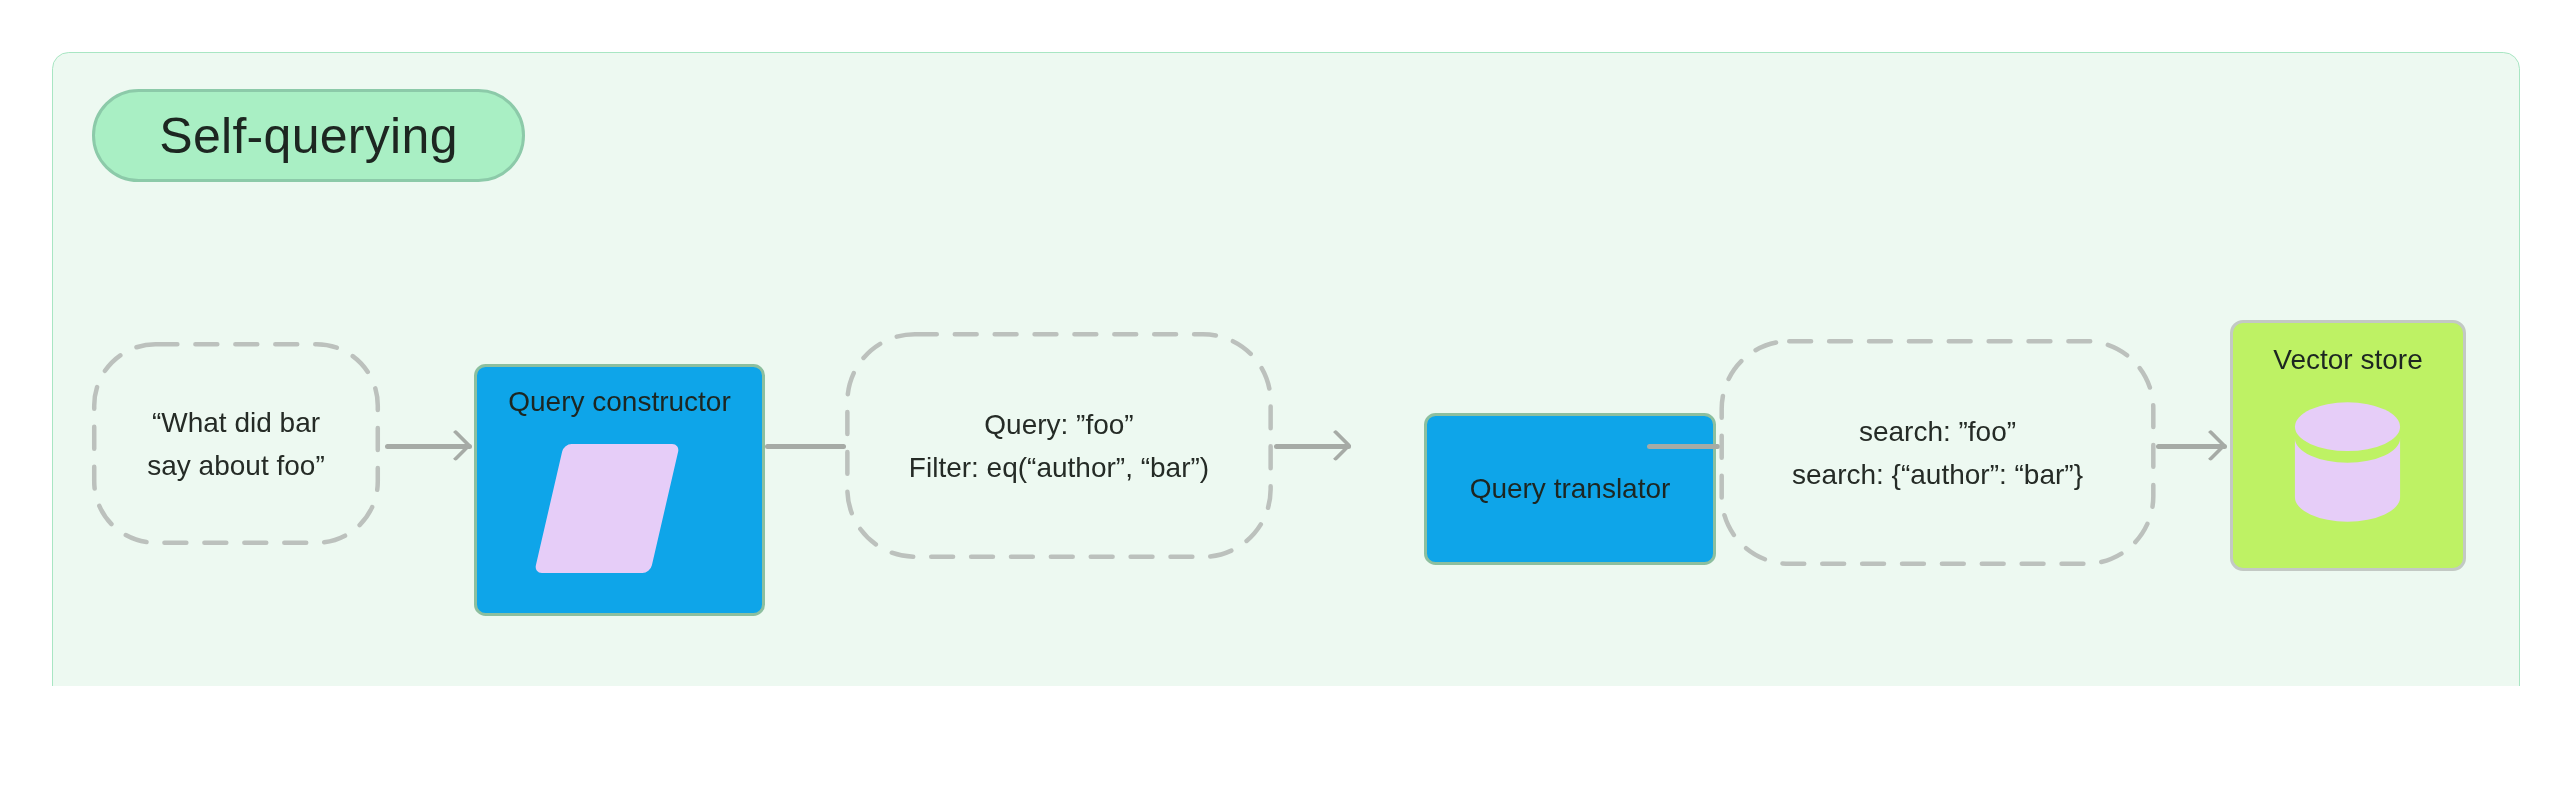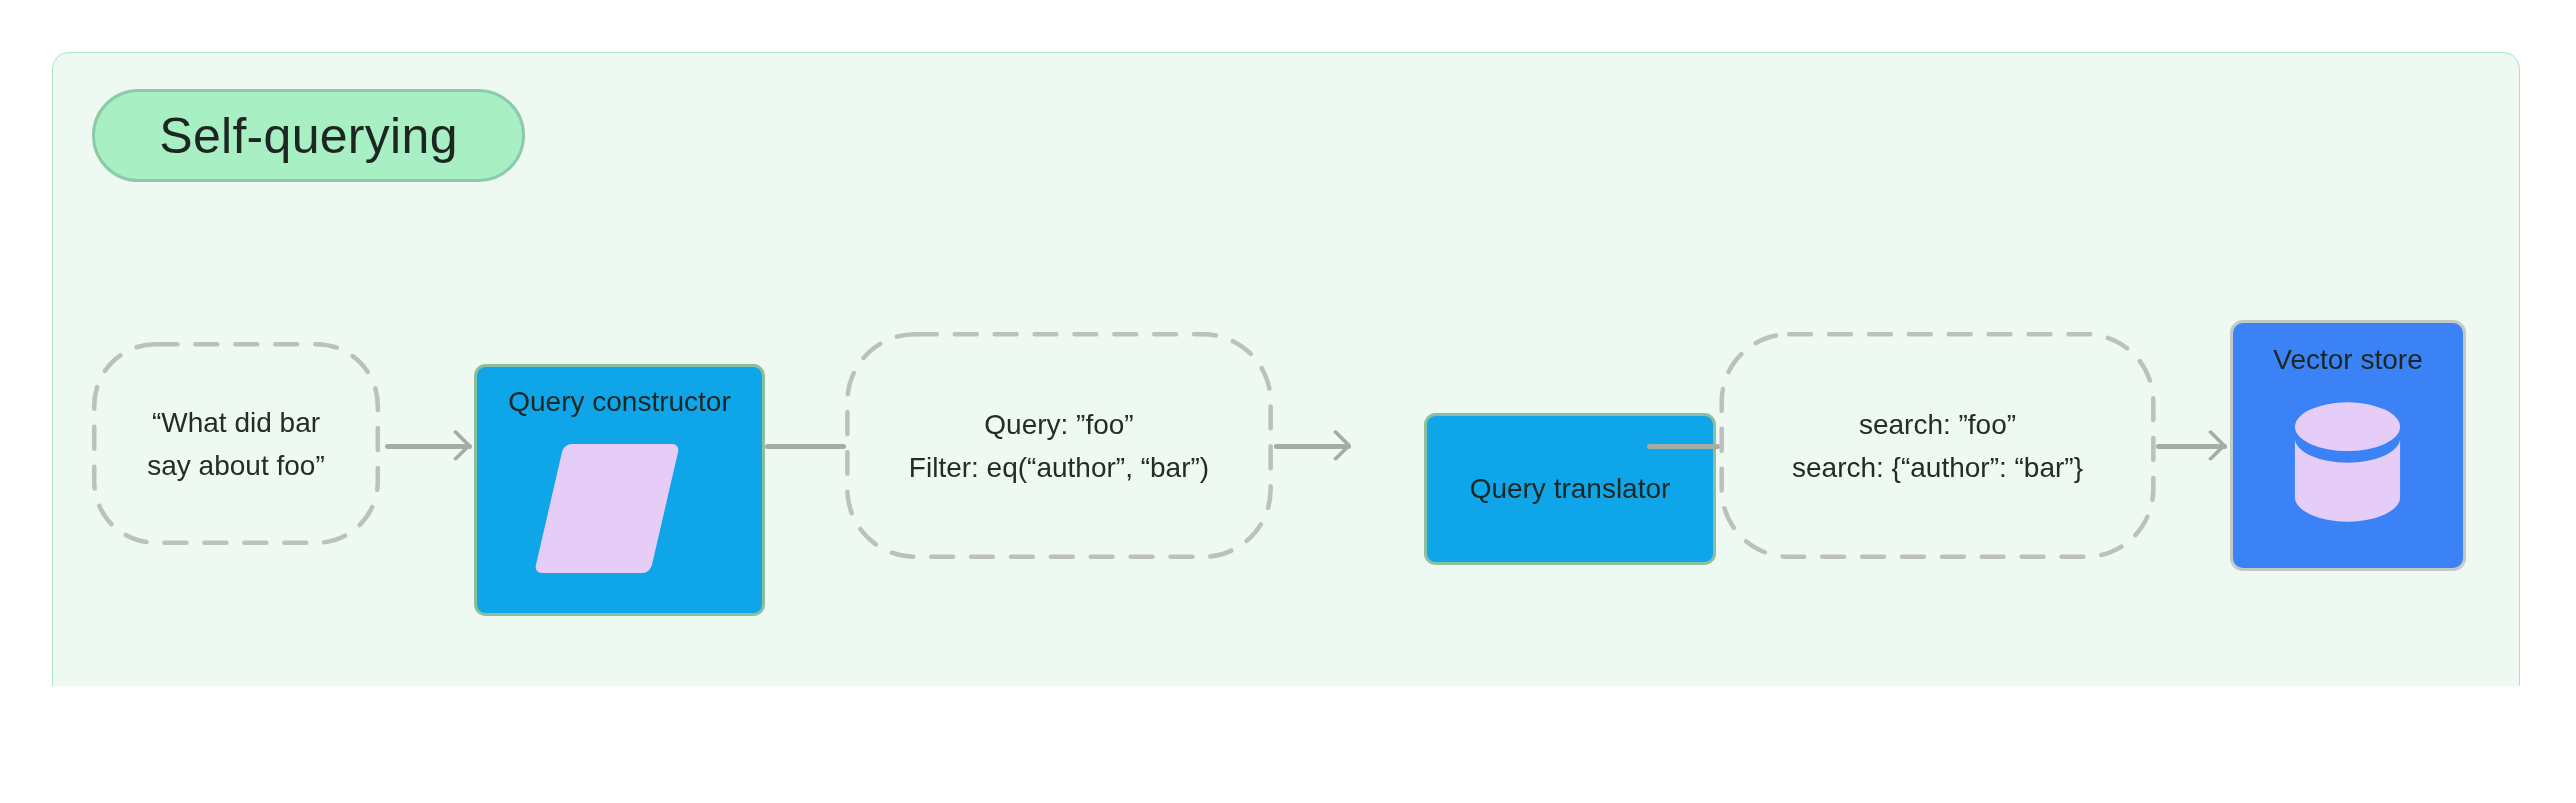--- a/index.html
+++ b/index.html
@@ -21,39 +21,39 @@
   }
   .dashed-node {
     position:absolute; display:flex; flex-direction:column;
     align-items:center; justify-content:center; text-align:center;
     font-size:28px; line-height:43px; color:#252b26;
   }
   .dashed-node .border-svg { position:absolute; left:0; top:0; }
   .dashed-node .nl { position:relative; }
   #node-question   { left:91px;  top:341px; width:290px; height:205px; }
   #node-structured { left:844px; top:331px; width:430px; height:229px; }
-  #node-translated { left:1718px; top:331px; width:439px; height:229px; }
+  #node-translated { left:1718px; top:338px; width:439px; height:229px; }
 
   .green-box {
     position:absolute; background:#0ea5e9; border:3.9px solid #8cbf9f;
     border-radius:11.6px; box-sizing:border-box; font-size:28px; color:#1d2621;margin-top:44px;
   }
   #box-constructor { left:474px; top:320px; width:291px; height:252px; }
   #box-translator  { left:1424px; top:369px; width:292px; height:152px;
     display:flex; align-items:center; justify-content:center; }
   .box-label { display:block; text-align:center; margin-top:19.3px; }
 
   .parallelogram {
     position:absolute; left:72px; top:77px; width:116px; height:129px;
     background:#e6cdf8; border-radius:7.7px; transform:skewX(-13deg);
   }
 
   #box-vectorstore {
     position:absolute; left:2230px; top:320px; width:236px; height:251px;
-    background:#3b82f6; border:3.2px solid #c3c9c4; border-radius:13px;
+    background:#bef264; border:3.2px solid #c3c9c4; border-radius:13px;
     box-sizing:border-box; font-size:28px; color:#1d2621;
   }
   #box-vectorstore .box-label { margin-top:20.6px; }
   .cylinder { position:absolute; left:60px; top:78px; }
 
   .conn-line {
     position:absolute; top:444px; height:4.5px; background:#a6aba6; border-radius:2.6px;
   }
   #line1 { left:385px;  width:87px; }
   #line2 { left:765px; width:81px; }

